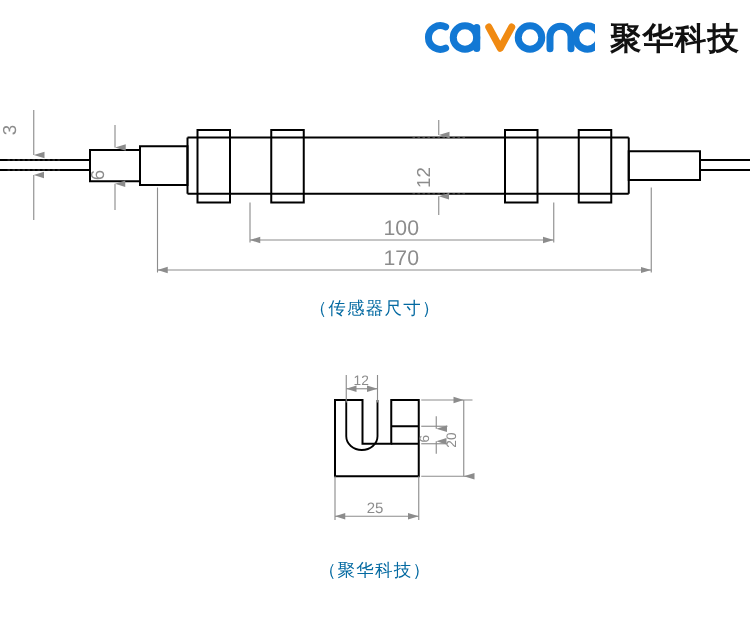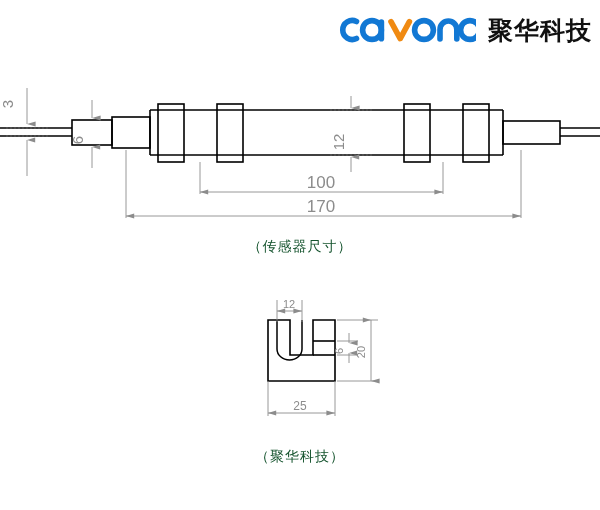--- a/index.html
+++ b/index.html
@@ -53,21 +53,21 @@
     width: 600px;
     height: 510px;
   }
   
   .caption {
     position: absolute;
     width: 100%;
     text-align: center;
     font-family: "DejaVu Sans", sans-serif;
     font-size: 14px;
-    color: #14532d;
+    color: #0369a1;
     letter-spacing: 1px;
   }
   #caption-sensor { top: 238px; left: 0; }
   #caption-base   { top: 448px; left: 0; }
 </style>
 </head>
 <body>
 
 <div id="page">
 

